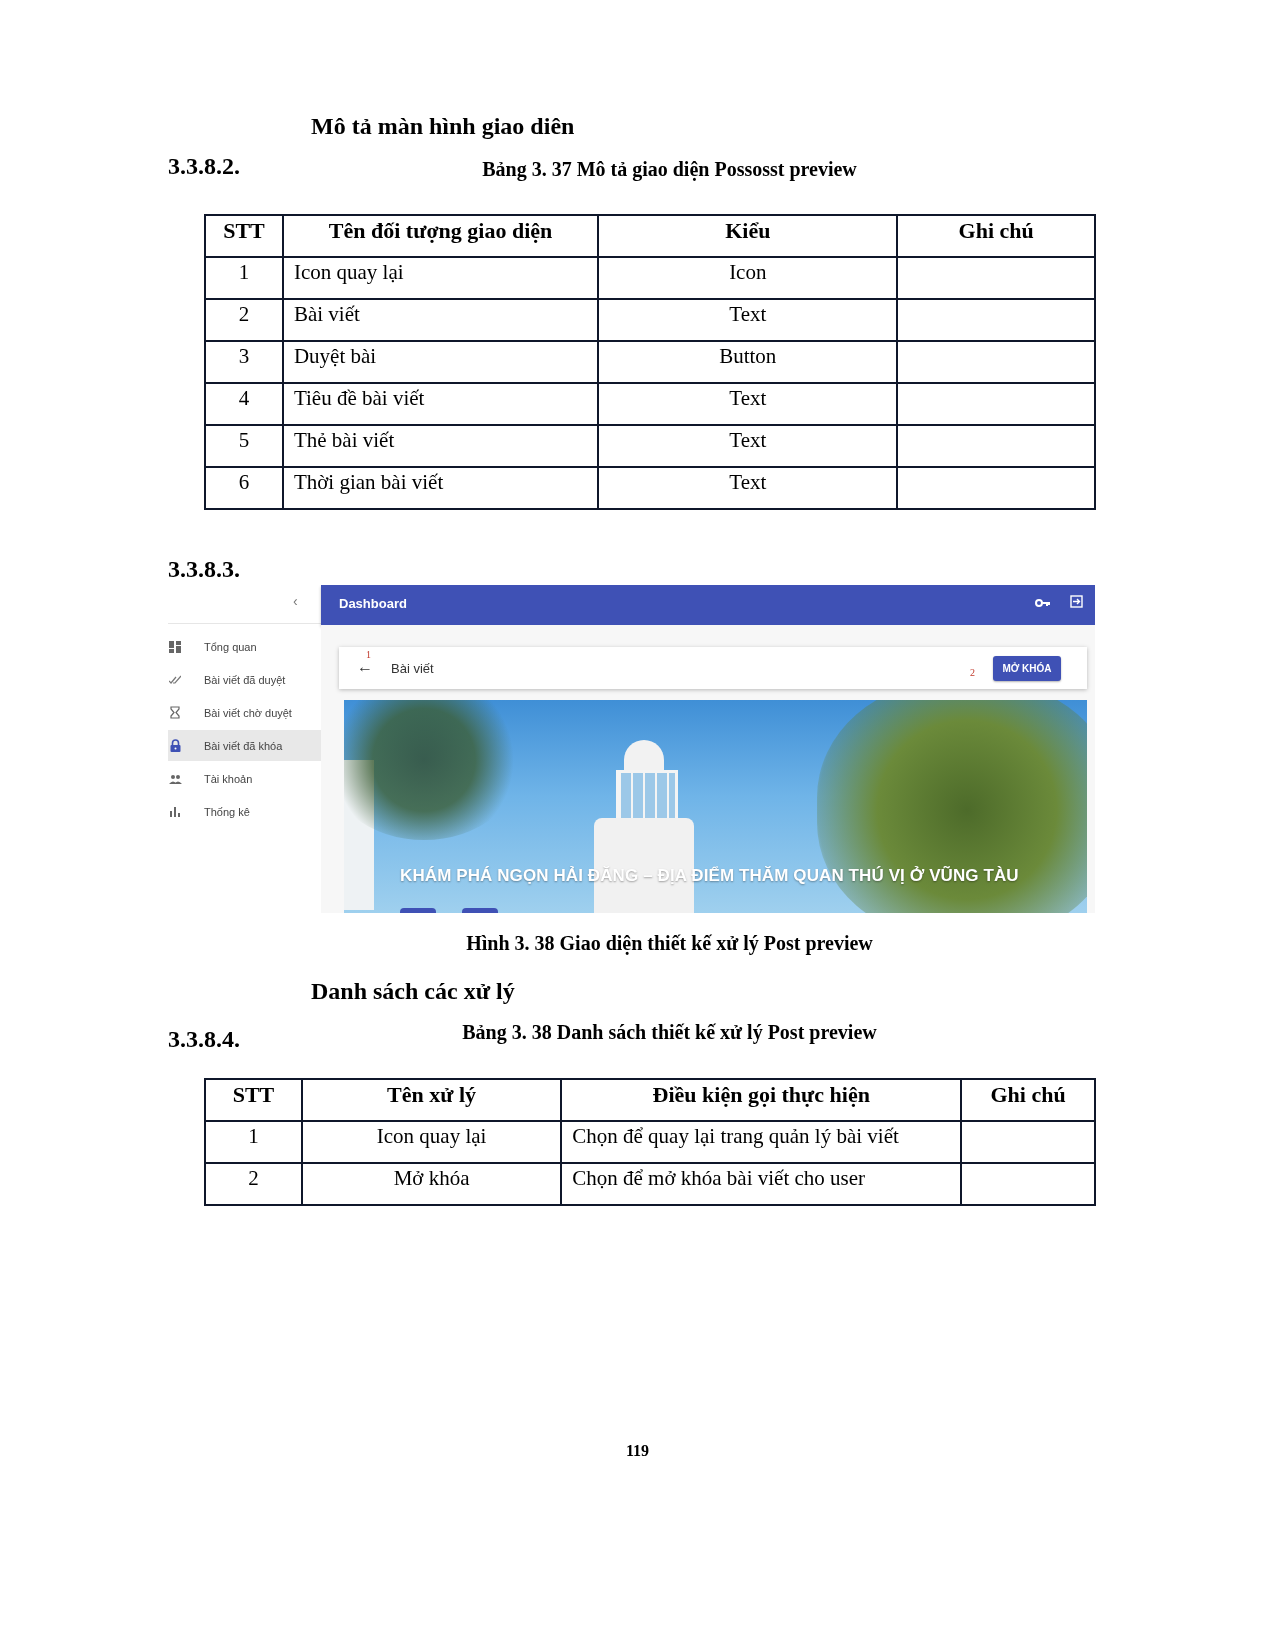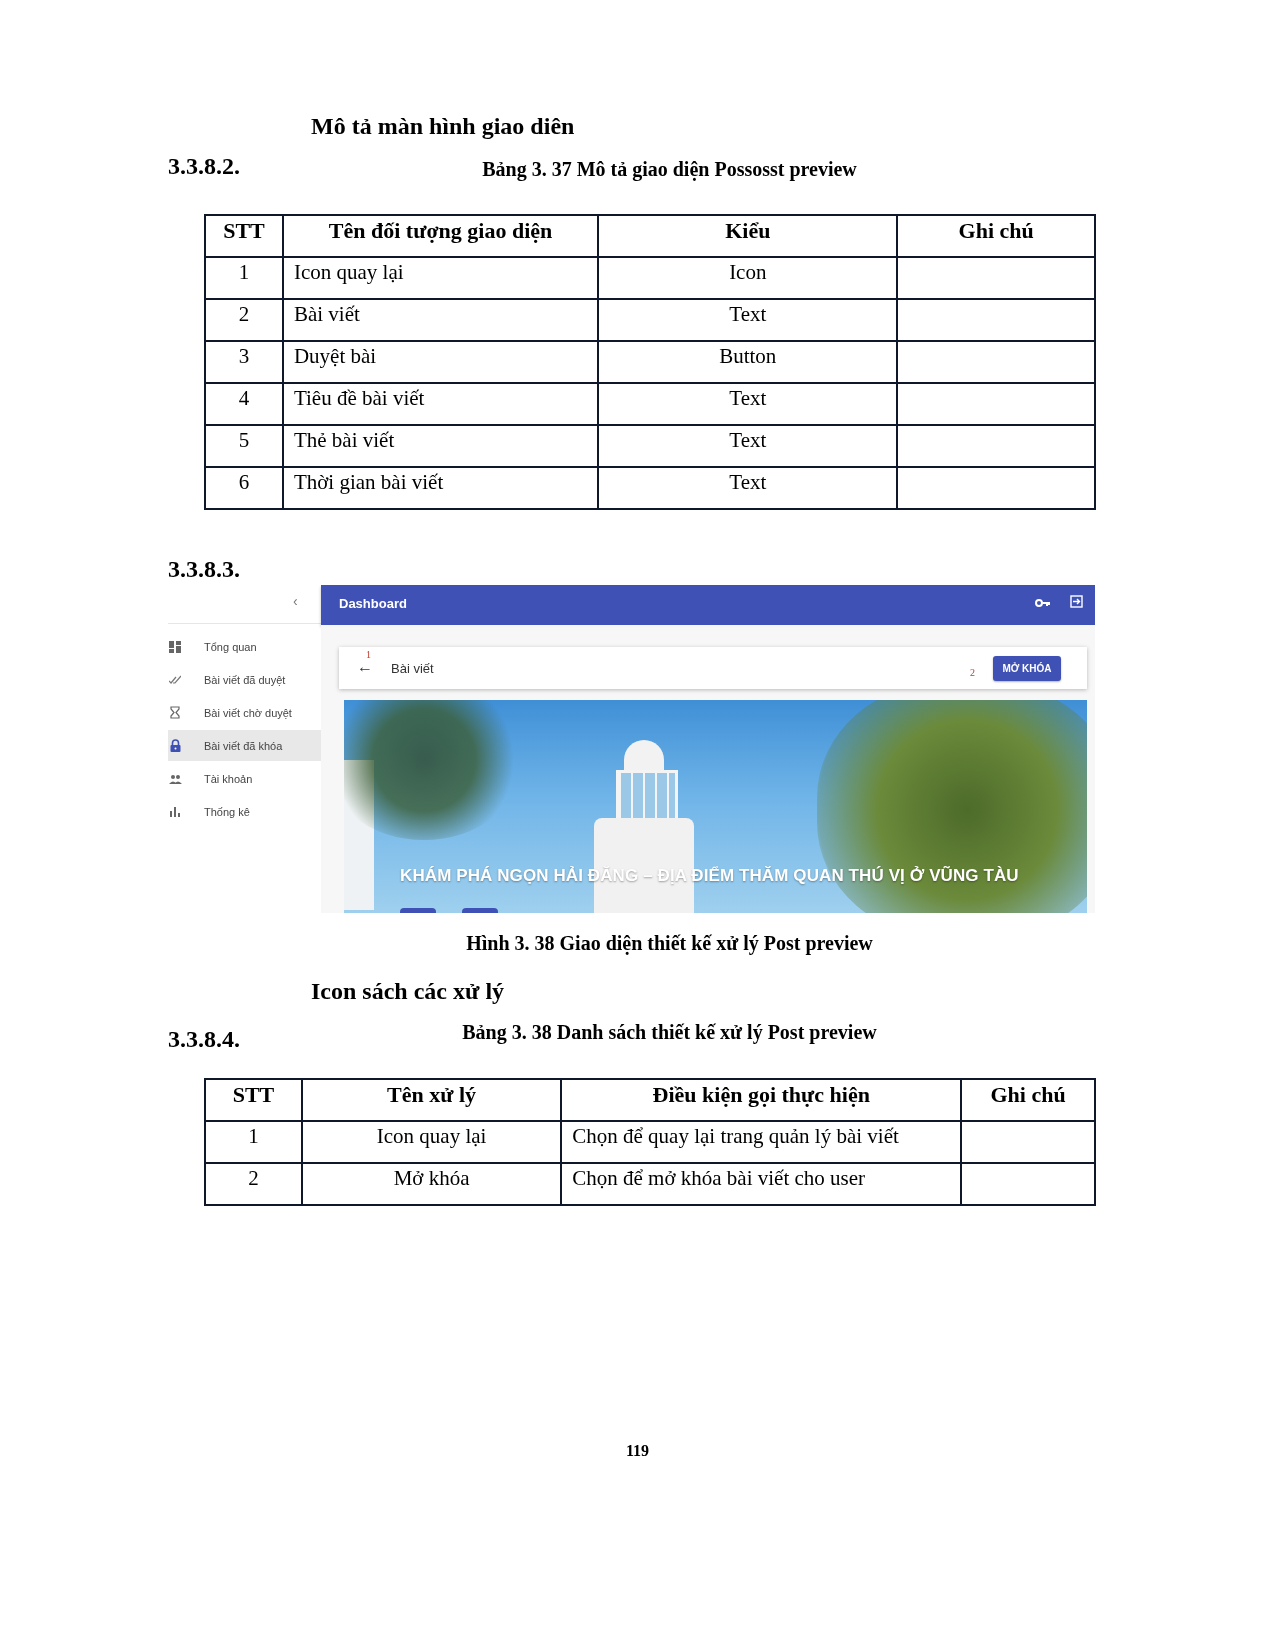--- a/index.html
+++ b/index.html
@@ -214,21 +214,21 @@
       <div class="hero-title">KHÁM PHÁ NGỌN HẢI ĐĂNG – ĐỊA ĐIỂM THĂM QUAN THÚ VỊ Ở VŨNG TÀU</div>
       <div class="tag" style="left:56px;"></div>
       <div class="tag" style="left:118px;"></div>
     </div>
   </div>
 </div>
 
 <div class="abs caption" style="top:932px;">Hình 3. 38 Giao diện thiết kế xử lý Post preview</div>
 
 <div class="abs sec-num" style="left:168px;top:1026px;text-align:right;">3.3.8.4.</div>
-<div class="abs sec-title" style="left:311px;top:978px;">Icon sách các xử lý</div>
+<div class="abs sec-title" style="left:311px;top:978px;">Danh sách các xử lý</div>
 <div class="abs caption" style="top:1021px;">Bảng 3. 38 Danh sách thiết kế xử lý Post preview</div>
 
 <table class="doc" style="left:204px;top:1078px;width:892px;">
   <colgroup>
       <col style="width:97px">
       <col style="width:260px">
       <col style="width:401px">
       <col style="width:134px">
     </colgroup>
   <tbody>

